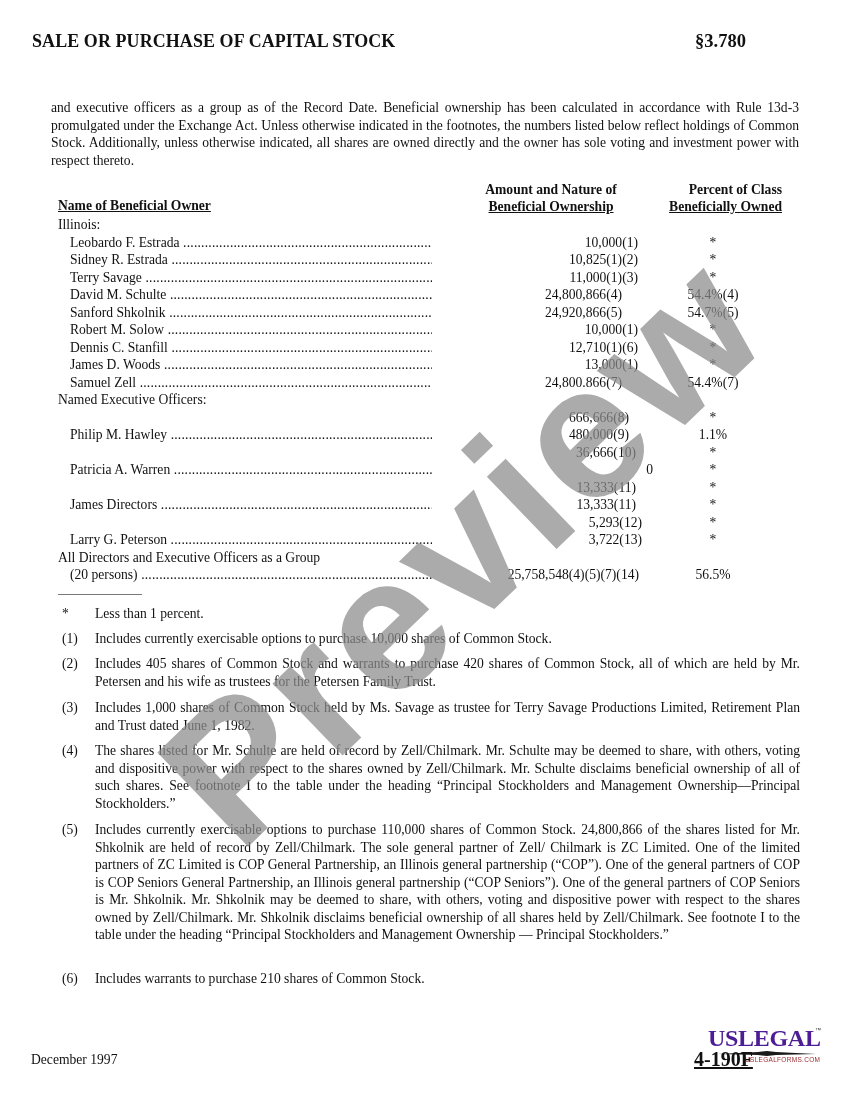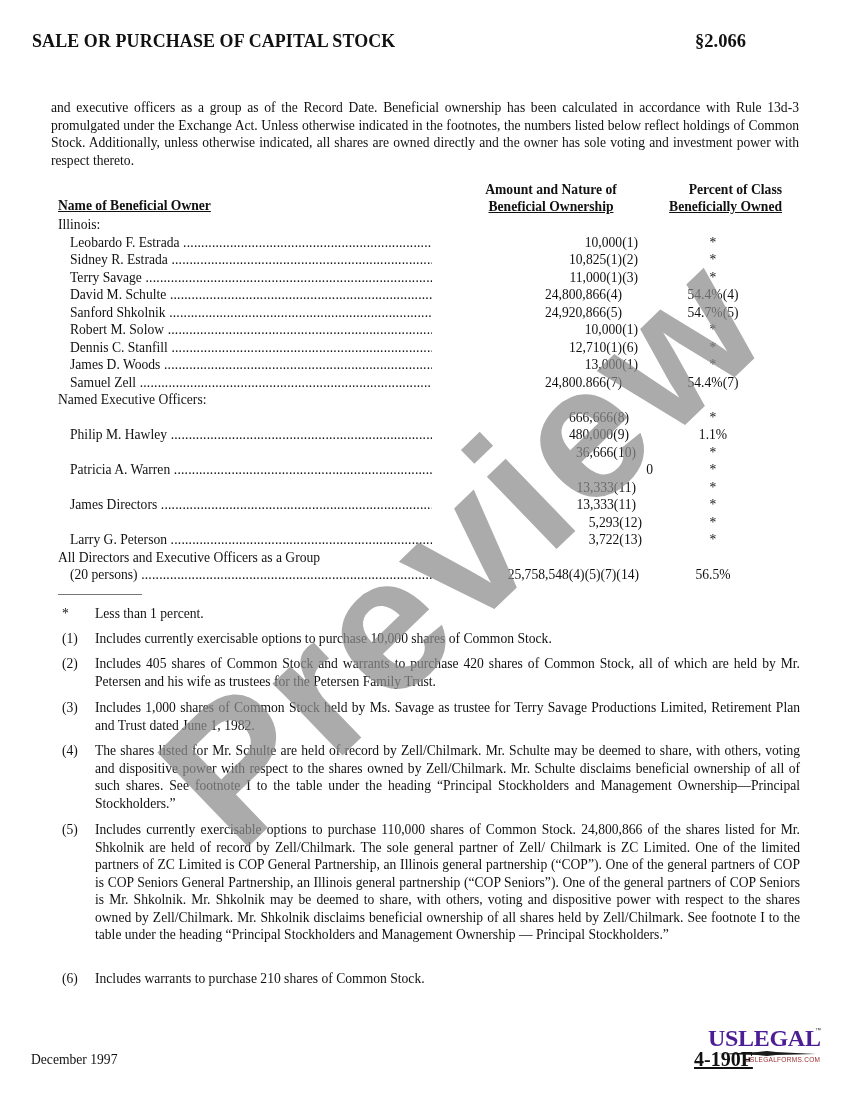--- a/index.html
+++ b/index.html
@@ -49,21 +49,21 @@
                font-weight: bold; font-size: 190px; color: #8c8c8c; opacity: 0.72;
                transform: rotate(-44deg); transform-origin: center; letter-spacing: 4px;
                pointer-events: none; width: 700px; text-align: center; line-height: 1; }
 </style>
 </head>
 <body>
 
 <div class="page">
 
   <div class="hdr-title">SALE OR PURCHASE OF CAPITAL STOCK</div>
-  <div class="hdr-section">§2.066</div>
+  <div class="hdr-section">§3.780</div>
 
   <div class="intro">and executive officers as a group as of the Record Date. Beneficial ownership has been calculated in accordance with Rule 13d-3 promulgated under the Exchange Act. Unless otherwise indicated in the footnotes, the numbers listed below reflect holdings of Common Stock. Additionally, unless otherwise indicated, all shares are owned directly and the owner has sole voting and investment power with respect thereto.</div>
 
   <div class="tbl">
     <div class="th-row">
       <div class="th-name">Name of Beneficial Owner</div>
       <div class="th-amt">
         <div>Amount and Nature of</div>
         <div class="u">Beneficial Ownership</div>
       </div>

